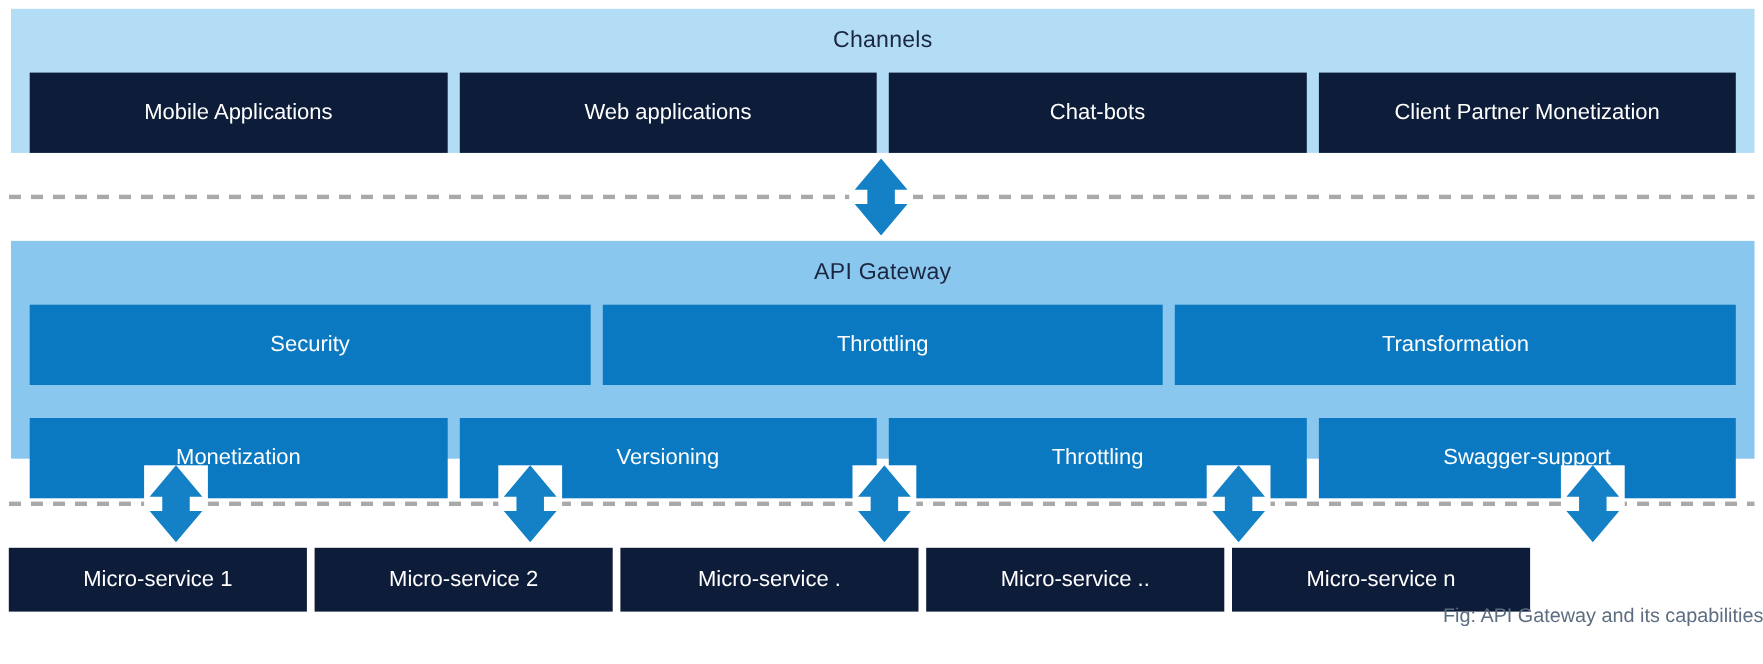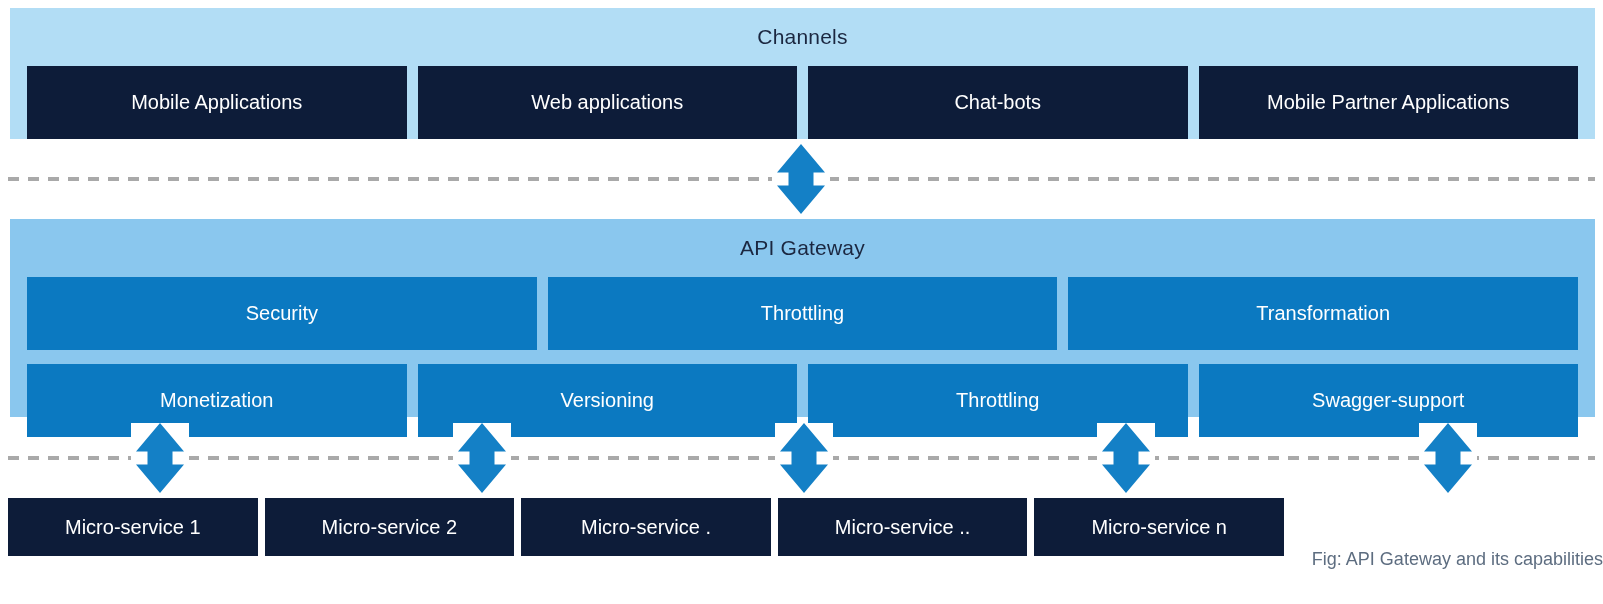--- a/index.html
+++ b/index.html
@@ -19,21 +19,21 @@
     font-family:"Liberation Sans",sans-serif;
   }
   .panel{position:absolute;left:10px;width:1585px;box-sizing:border-box;}
   .panel-channels{top:8px;height:131px;background:var(--channels-panel-bg);}
   .panel-gateway{top:219px;height:198px;background:var(--gateway-panel-bg);}
   .panel-title{
     height:58px;display:flex;align-items:center;justify-content:center;
     font-size:21px;color:var(--title-text);letter-spacing:.2px;
   }
   .box-row{display:flex;gap:11px;padding:0 17px;}
-  .box-row + .box-row{margin-top:14px;}
+  .box-row + .box-row{margin-top:30px;}
   .navy-box,.cap-box{
     flex:1;height:73px;display:flex;align-items:center;justify-content:center;
     color:var(--box-text);font-size:20px;white-space:nowrap;
   }
   .navy-box{background:var(--navy-box-bg);}
   .cap-box{background:var(--capability-box-bg);}
   .dashline{
     position:absolute;left:8px;right:8px;height:4px;
     background:repeating-linear-gradient(90deg,var(--dash-gray) 0 11px,transparent 11px 20px);
     z-index:1;
@@ -44,42 +44,42 @@
     position:absolute;width:58px;height:70px;background:#fff;z-index:2;
     display:flex;align-items:center;justify-content:center;
   }
   .arrow svg{display:block;width:58px;height:70px;color:var(--arrow-blue);}
   .arrow-top{top:144px;left:772px;}
   .arrow-b1{top:423px;left:131px;}
   .arrow-b2{top:423px;left:453px;}
   .arrow-b3{top:423px;left:775px;}
   .arrow-b4{top:423px;left:1097px;}
   .arrow-b5{top:423px;left:1419px;}
-  .micro-row{position:absolute;top:498px;left:8px;width:1276px;display:flex;gap:7px;}
+  .micro-row{position:absolute;top:498px;left:8px;width:1383px;display:flex;gap:7px;}
   .micro-box{
     width:304px;height:58px;background:var(--navy-box-bg);color:var(--box-text);
     display:flex;align-items:center;justify-content:center;font-size:20px;white-space:nowrap;
   }
   .caption{
     position:absolute;top:549px;left:0;width:100%;text-align:right;
     font-size:18px;color:var(--caption-text);
   }
 </style>
 </head>
 <body>
 
 <div class="stage">
 
   <section class="panel panel-channels">
     <div class="panel-title">Channels</div>
     <div class="box-row">
       <div class="navy-box">Mobile Applications</div>
       <div class="navy-box">Web applications</div>
       <div class="navy-box">Chat-bots</div>
-      <div class="navy-box">Mobile Partner Applications</div>
+      <div class="navy-box">Client Partner Monetization</div>
     </div>
   </section>
 
   <div class="dashline dashline-1"></div>
   <div class="arrow arrow-top">
     <svg viewBox="0 0 58 70" xmlns="http://www.w3.org/2000/svg" aria-hidden="true">
       <polygon fill="currentColor" points="29,0 53,28.5 41.5,28.5 41.5,41.5 53,41.5 29,70 5,41.5 16.5,41.5 16.5,28.5 5,28.5"></polygon>
     </svg>
   </div>
 

